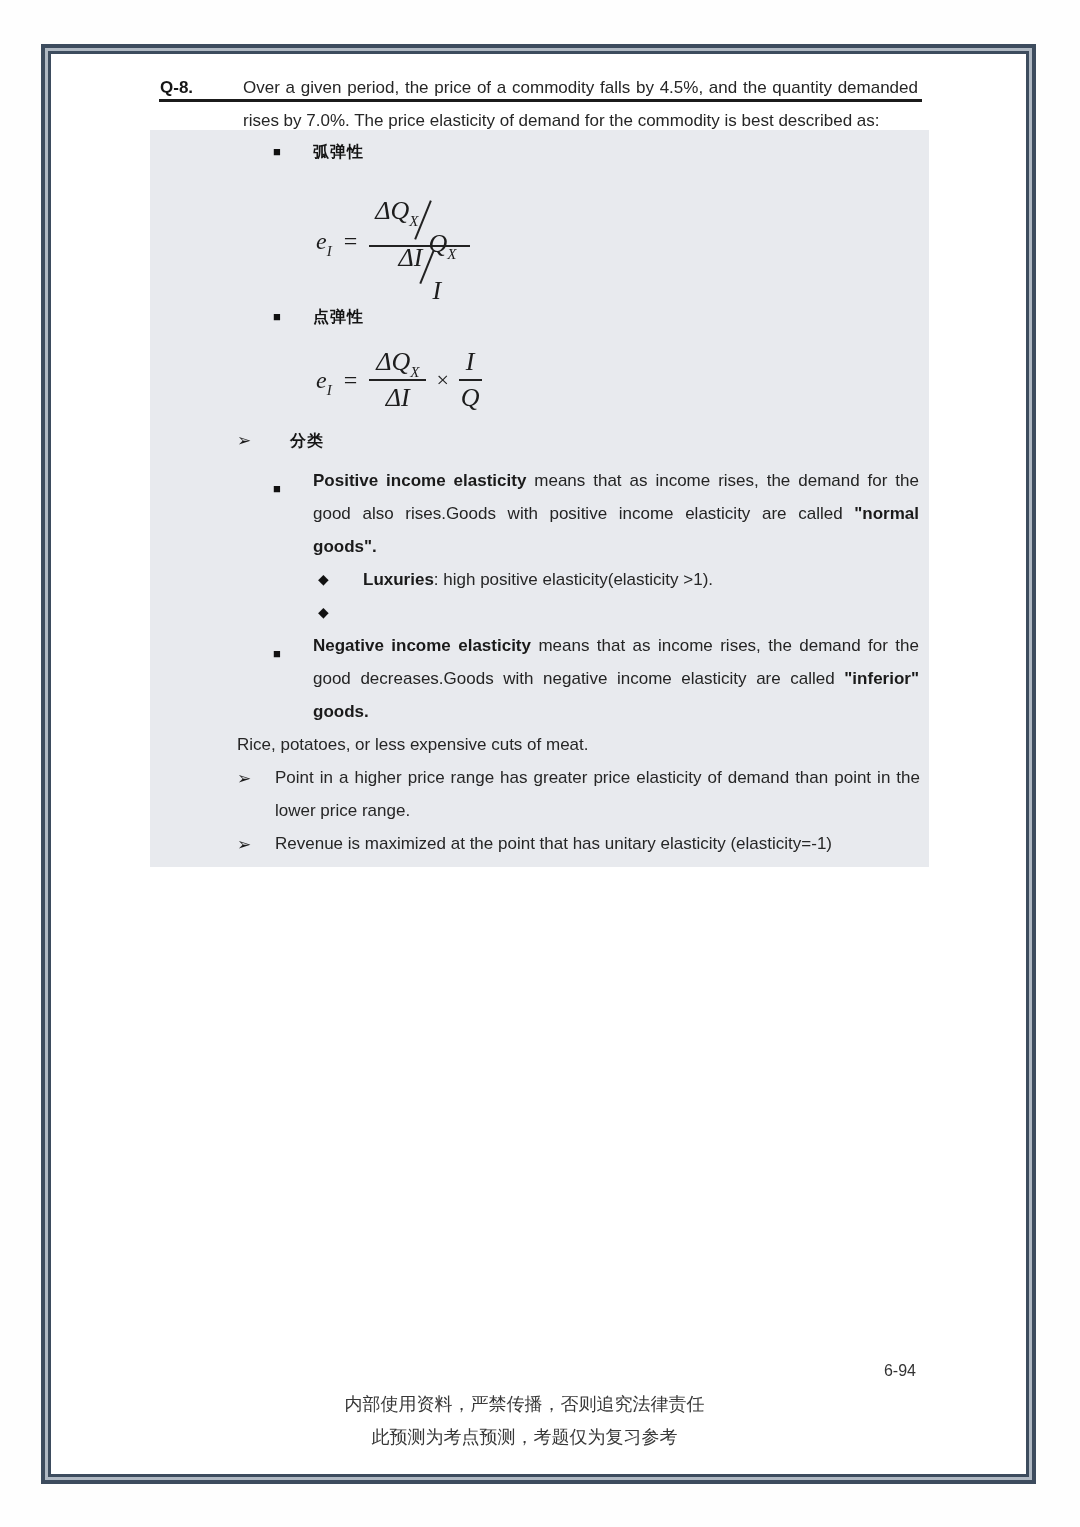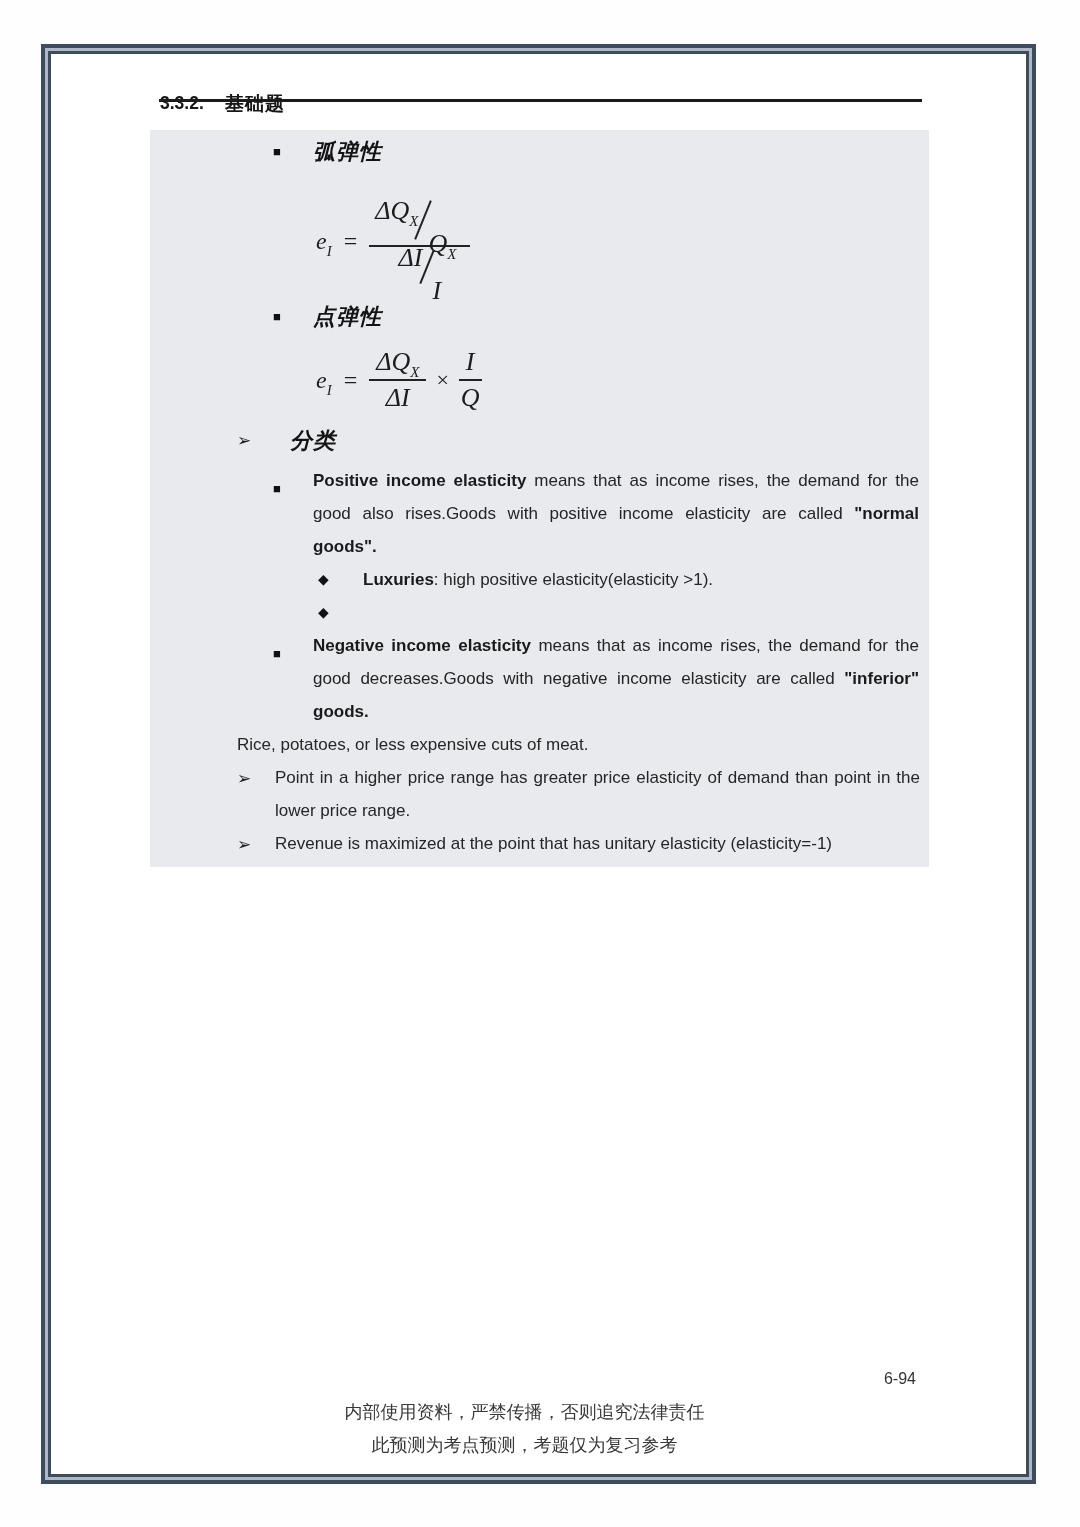--- a/index.html
+++ b/index.html
@@ -33,21 +33,21 @@
 
   
   .highlight {
     position:absolute; left:99px; top:76px;
     width:779px; padding: 8px 0 6px;
     background:#e8eaee;
     font-size:17px; line-height:33px;
   }
   .bullet-row { margin-left:123px; display:flex; align-items:center; line-height:27px; }
   .sq { font-size:13px; color:#111; width:14px; flex:none; }
-  .cjk-h { font-weight:bold; font-size:22px; color:#141414; margin-left:26px; letter-spacing:1px;font-style:italic; }
+  .cjk-h { font-weight:bold; font-size:16px; color:#141414; margin-left:26px; letter-spacing:1px; }
   .arrow-row { margin-left:87px; display:flex; align-items:center; line-height:27px; margin-top:13px; }
   .arr { font-size:17px; color:#1a1a1a; width:38px; flex:none; }
 
   
   .formula {
     font-family:"Liberation Serif", serif;
     font-size:26px; color:#1d1d1d;
     display:flex; align-items:center; line-height:1;
   }
   .formula .it { font-style:italic; }
@@ -93,21 +93,21 @@
   .sec2-title { font-size:19px; letter-spacing:1px; }
   .q-block { display:flex; margin:17px 0 0 109px; width:758px; font-size:17px; line-height:33px; }
   .q-label { width:83px; flex:none; font-weight:bold; color:#161616; }
   .q-text { flex:1; text-align:justify; }
   .opts { margin-top:8px; }
   .opt-row { display:flex; margin-left:112px; font-size:17px; line-height:34px; }
   .opt-letter { width:40px; flex:none; }
   .q9-gap { margin-top:33px; }
 
   
-  .footer { position:absolute; left:0; right:0; bottom:12px; }
+  .footer { position:absolute; left:0; right:0; bottom:20px; }
   .page-num { text-align:right; padding-right:110px; font-size:16px; color:#333; line-height:22px; }
   .footer-lines { text-align:center; margin-top:6px; margin-right:28px; font-size:18px; color:#383838; line-height:33px; }
 </style>
 </head>
 <body>
 
 <div id="canvas">
   <div class="frame">
     <div class="frame-mid">
       <div class="frame-in">
@@ -194,24 +194,20 @@
               <span class="point-text">Point in a higher price range has greater price elasticity of demand than point in the lower price range.</span>
             </div>
 
             <div class="point-row">
               <span class="arr">➢</span>
               <span class="point-text">Revenue is maximized at the point that has unitary elasticity (elasticity=-1)</span>
             </div>
 
           </div>
 
-          <div class="sec2-row">
-            <span class="sec2-num">3.3.2.</span>
-            <span class="sec2-title">基础题</span>
-          </div>
 
           <div class="q-block">
             <span class="q-label">Q-8.</span>
             <span class="q-text">Over a given period, the price of a commodity falls by 4.5%, and the quantity demanded rises by 7.0%. The price elasticity of demand for the commodity is best described as:</span>
           </div>
           <div class="opts">
             <div class="opt-row">
               <span class="opt-letter">A.</span>
               <span>perfectly elastic.</span>
             </div>

